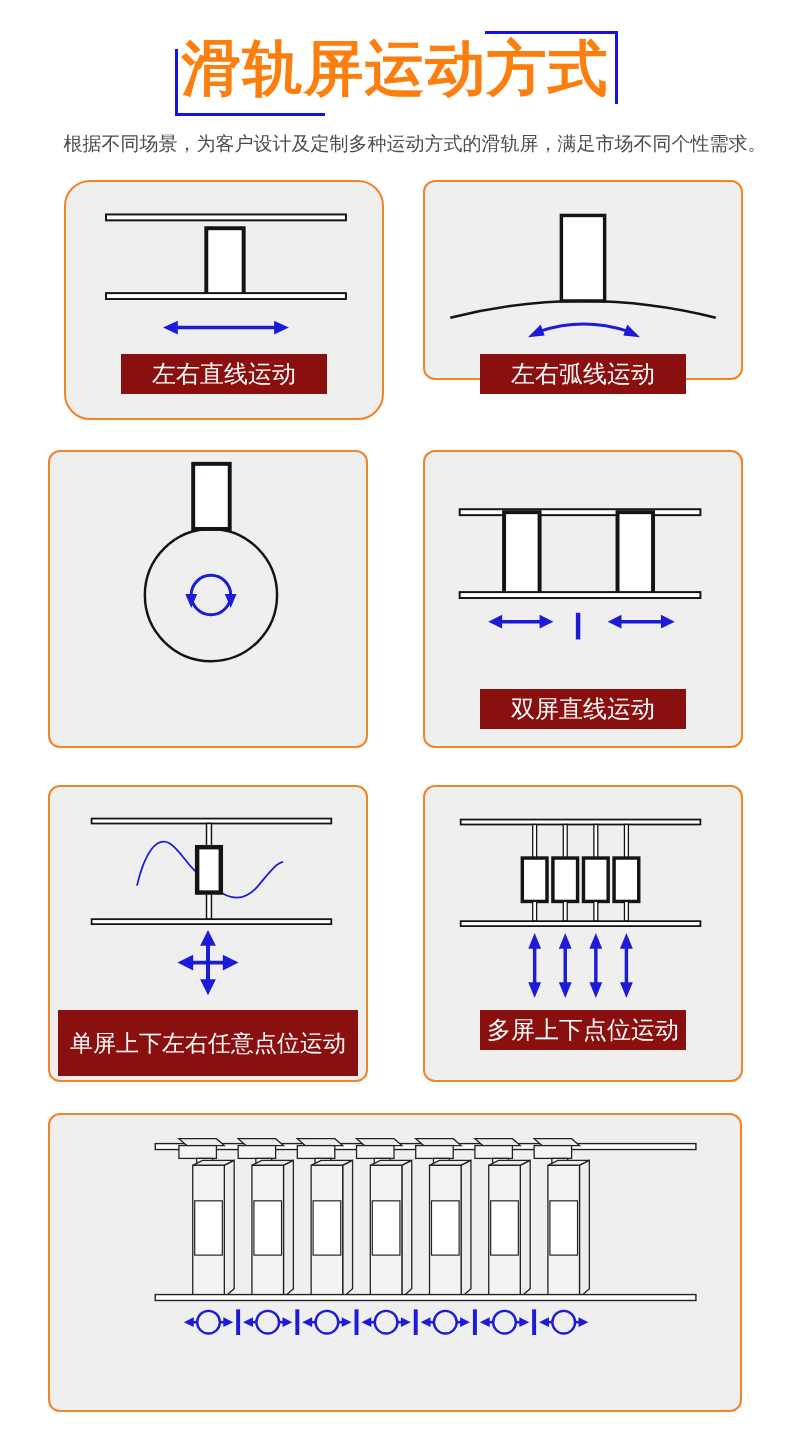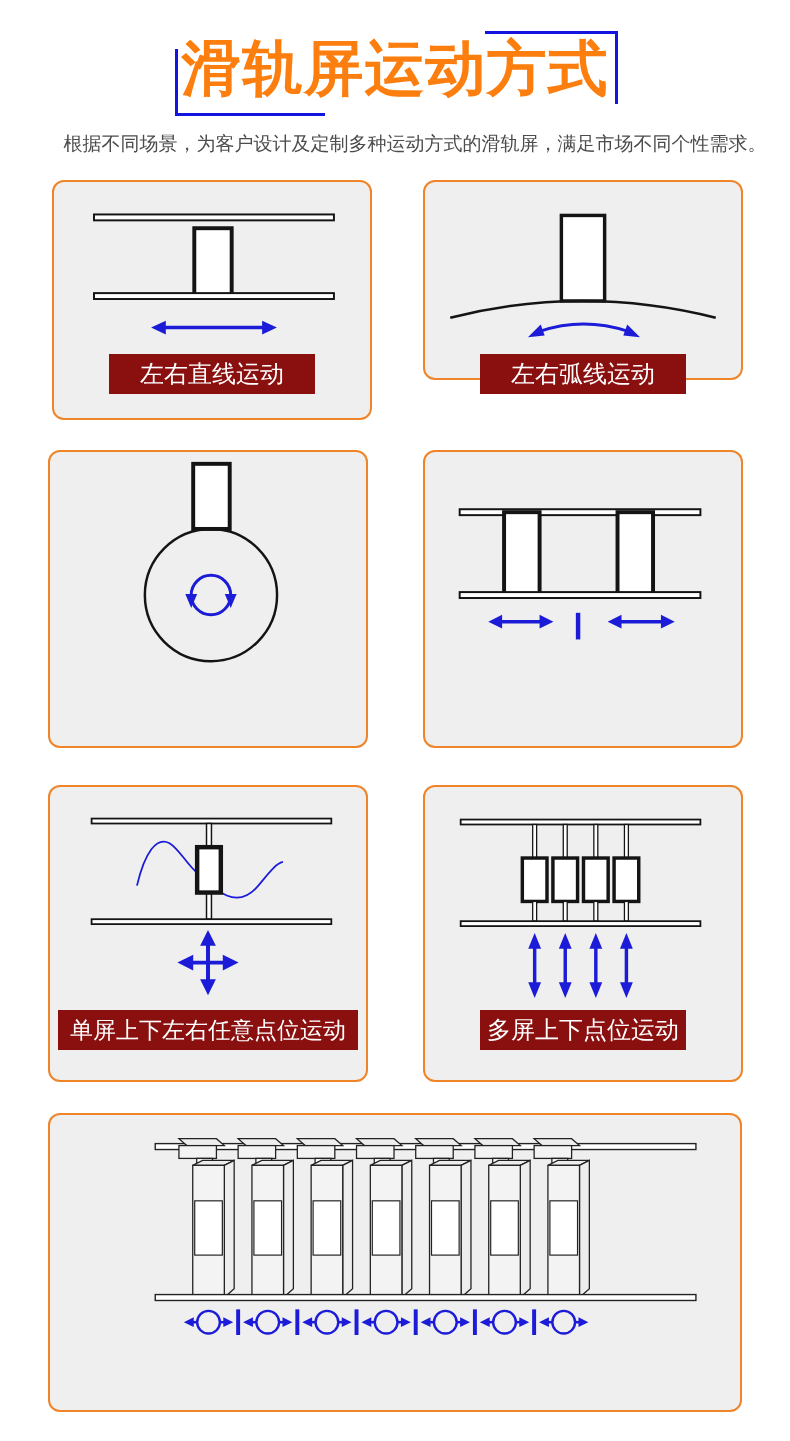--- a/index.html
+++ b/index.html
@@ -22,36 +22,36 @@
   }
   .subtitle{
     position:absolute;left:0;top:131px;width:790px;text-align:center;
     font-size:19px;color:#4c4c4c;padding-left:20px;
   }
   
   .panel{
     position:absolute;background:#efefef;border:2px solid #f08428;
     border-radius:12px;box-sizing:border-box;
   }
-  .p1{left:52px;top:180px;width:320px;height:240px;}
+  .p1{left:64px;top:180px;width:320px;height:240px;border-radius:26px;}
   .p2{left:423px;top:180px;width:320px;height:200px;}
   .p3{left:48px;top:450px;width:320px;height:298px;}
   .p4{left:423px;top:450px;width:320px;height:298px;}
   .p5{left:48px;top:785px;width:320px;height:297px;}
   .p6{left:423px;top:785px;width:320px;height:297px;}
   .p7{left:48px;top:1113px;width:694px;height:299px;}
   .panel svg{position:absolute;left:0;top:0;}
   .motion-label{
     position:absolute;left:50%;transform:translateX(-50%);
     background:#8a0f0f;color:#ffffff;height:40px;line-height:40px;
     font-size:24px;white-space:nowrap;text-align:center;
   }
   .pad-lg{padding:0 31px;}
   .pad-md{padding:0 7px;}
-  .pad-sm{padding:0 12px;font-size:23px;}
+  .pad-sm{padding:13px 12px;font-size:23px;}
   .lt1{top:172px;} .lt2{top:237px;} .lt3{top:223px;} .lt4{top:239px;}
 </style>
 </head>
 <body>
 
 <div class="bracket-left"></div>
 <div class="bracket-right"></div>
 <h1 class="title">滑轨屏运动方式</h1>
 <div class="subtitle">根据不同场景，为客户设计及定制多种运动方式的滑轨屏，满足市场不同个性需求。</div>
 
@@ -129,20 +129,21 @@
     </g>
     <g>
       <line x1="155" y1="163" x2="155" y2="190" stroke="#1c1cd8" stroke-width="4.5"></line>
     </g>
     <g fill="#1c1cd8" stroke="#1c1cd8">
       <line x1="195" y1="172" x2="241" y2="172" stroke-width="3.5"></line>
       <polygon points="185,172 199,165 199,179" stroke="none"></polygon>
       <polygon points="253,172 239,165 239,179" stroke="none"></polygon>
     </g>
   </svg>
+  <div class="motion-label pad-lg lt2">双屏直线运动</div>
 </div>
 
 <div class="panel p5">
   <svg width="316" height="293" viewBox="0 0 320 297">
     <g>
       <rect x="42" y="32" width="243" height="5" fill="#fff" stroke="#141414" stroke-width="1.8"></rect>
     </g>
     <g>
       <rect x="158.5" y="37" width="5" height="97" fill="#fff" stroke="#141414" stroke-width="1.5"></rect>
     </g>

